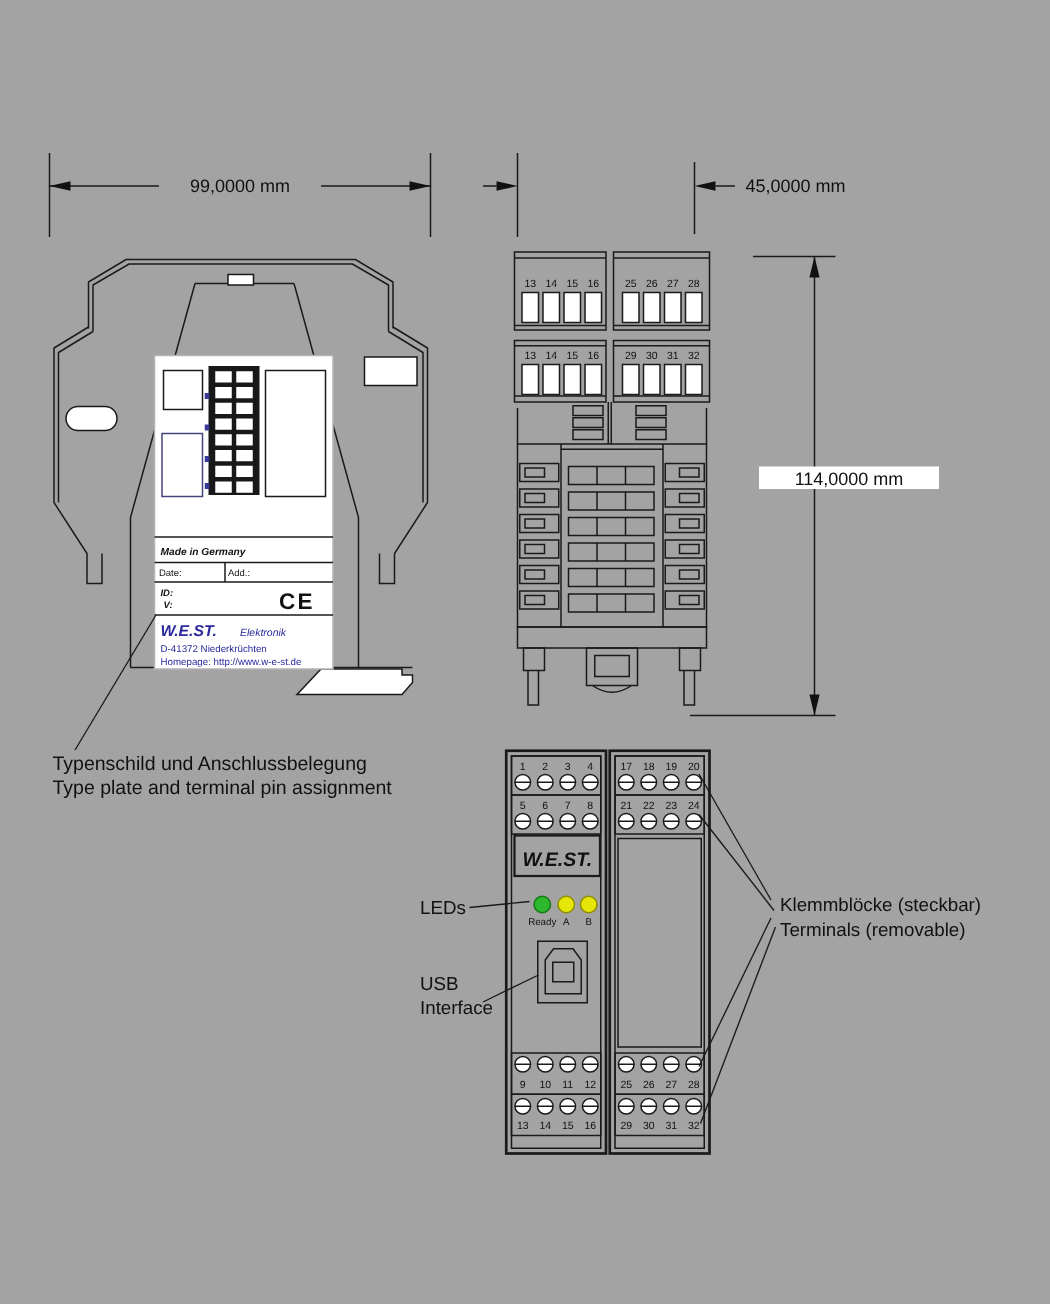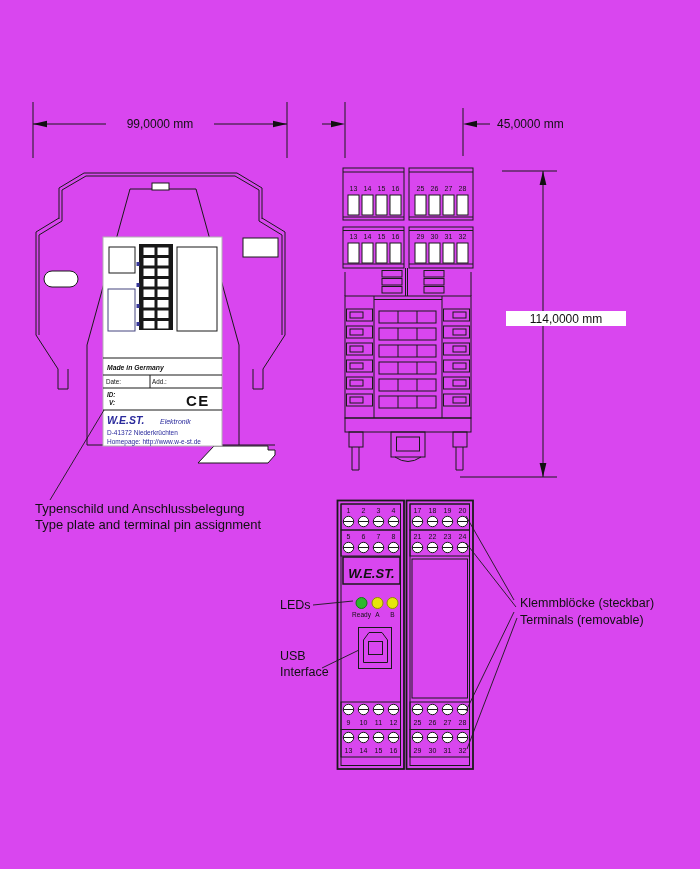--- a/index.html
+++ b/index.html
@@ -1,16 +1,16 @@
 <!DOCTYPE html>
 <html><head>
 <meta charset="utf-8">
 <style>
   html,body{margin:0;padding:0;background:#fff;}
-  #canvas{position:relative;width:700px;height:869px;background:#d946ef;overflow:hidden;}
+  #canvas{position:relative;width:700px;height:869px;background:#a3a3a3;overflow:hidden;}
   svg{position:absolute;left:0;top:0;}
   svg line, svg path, svg rect, svg circle, svg polyline{stroke:#1a1a1a;fill:none;stroke-width:1;}
   svg polygon{fill:#111;stroke:none;}
   svg text{font-family:"Liberation Sans",sans-serif;fill:#111;stroke:none;}
   .wfill{fill:#fff;}
   .dark{fill:#181818;stroke:none;}
   .cell{fill:#fff;stroke:none;}
   .tick{fill:#39399a;stroke:none;}
   .graypanel{stroke:#b3b3b3;fill:#fff;}
   .bluebox{stroke:#45457e;}

